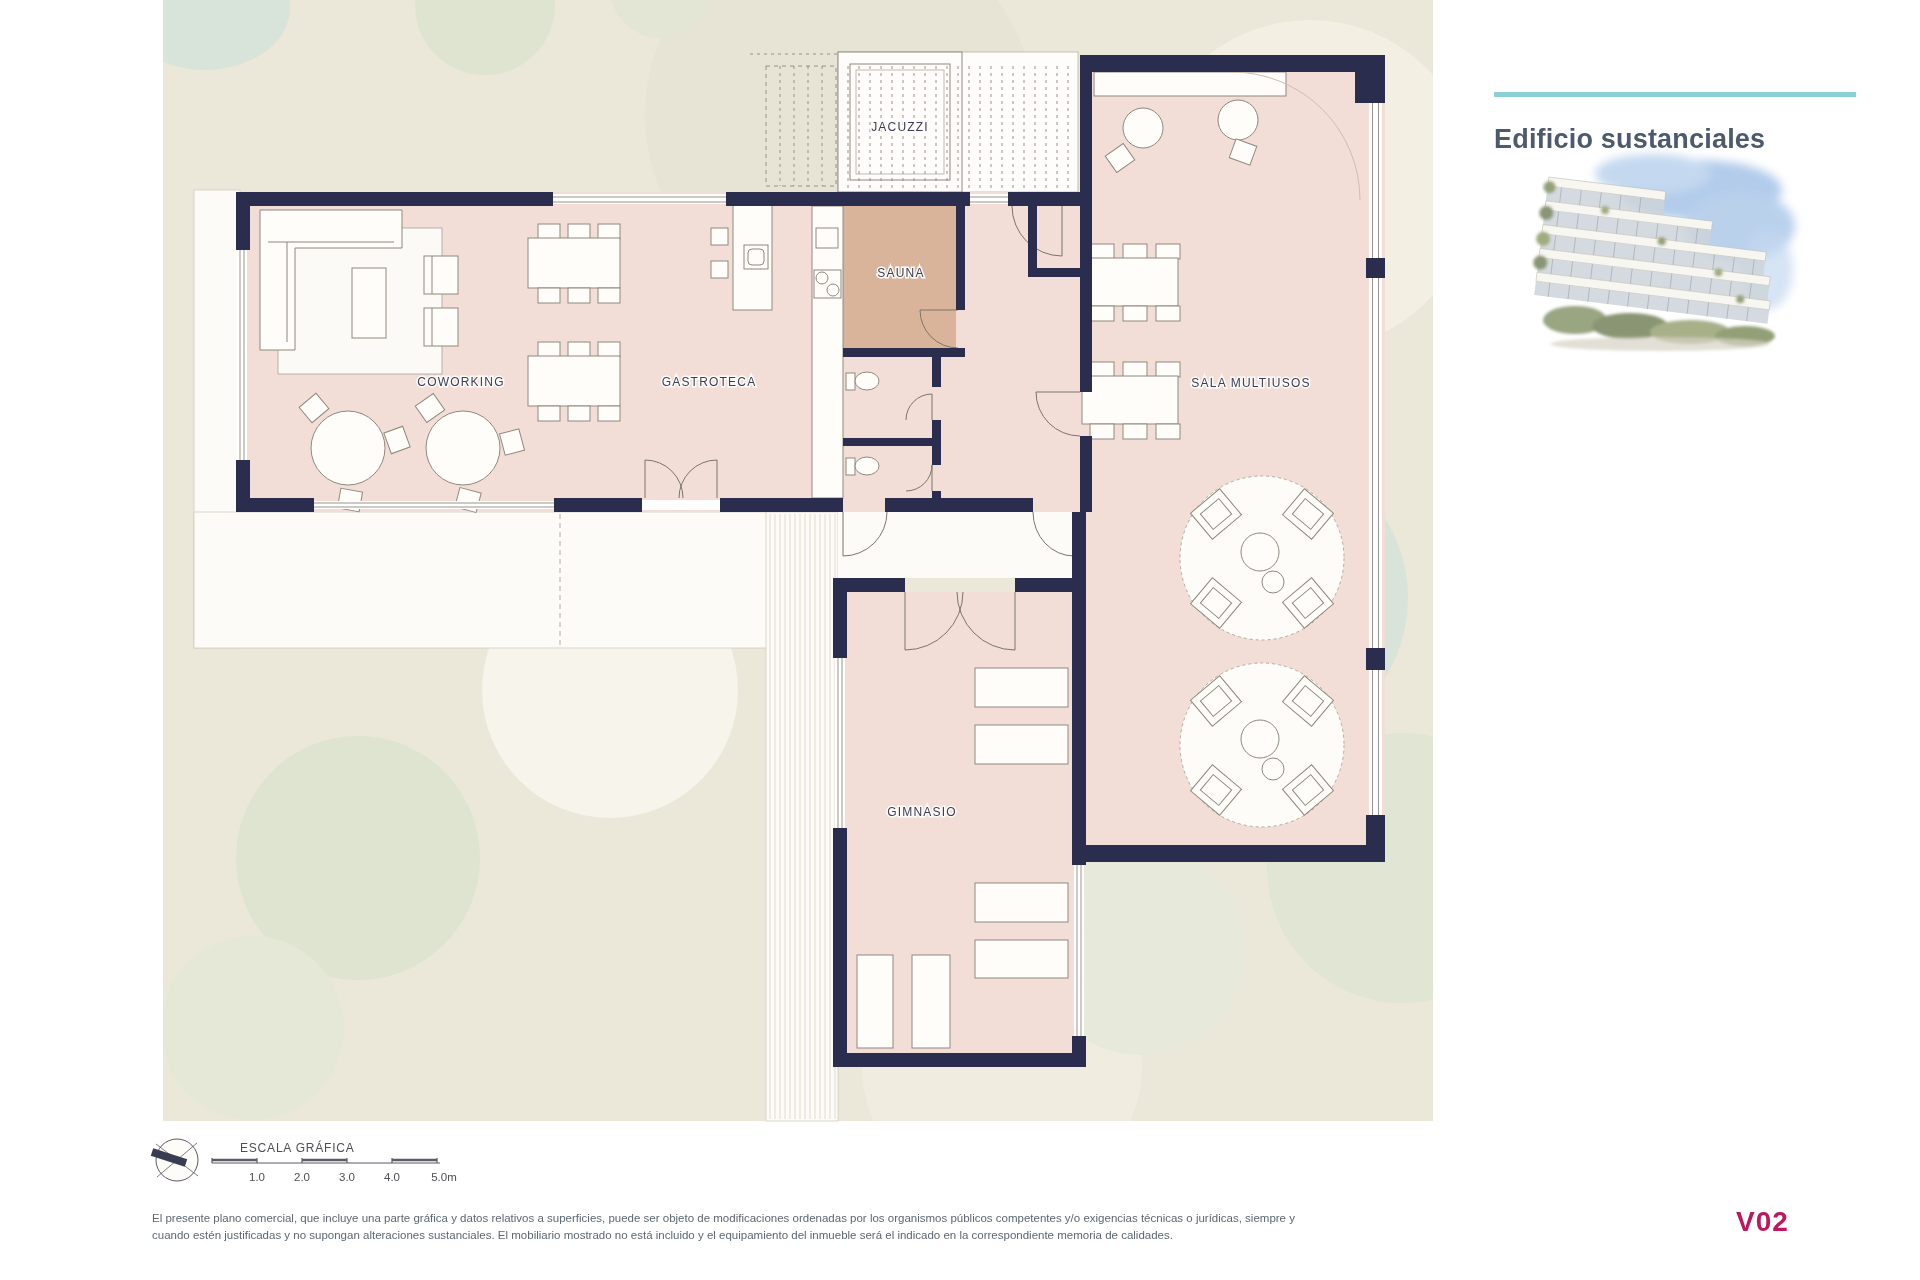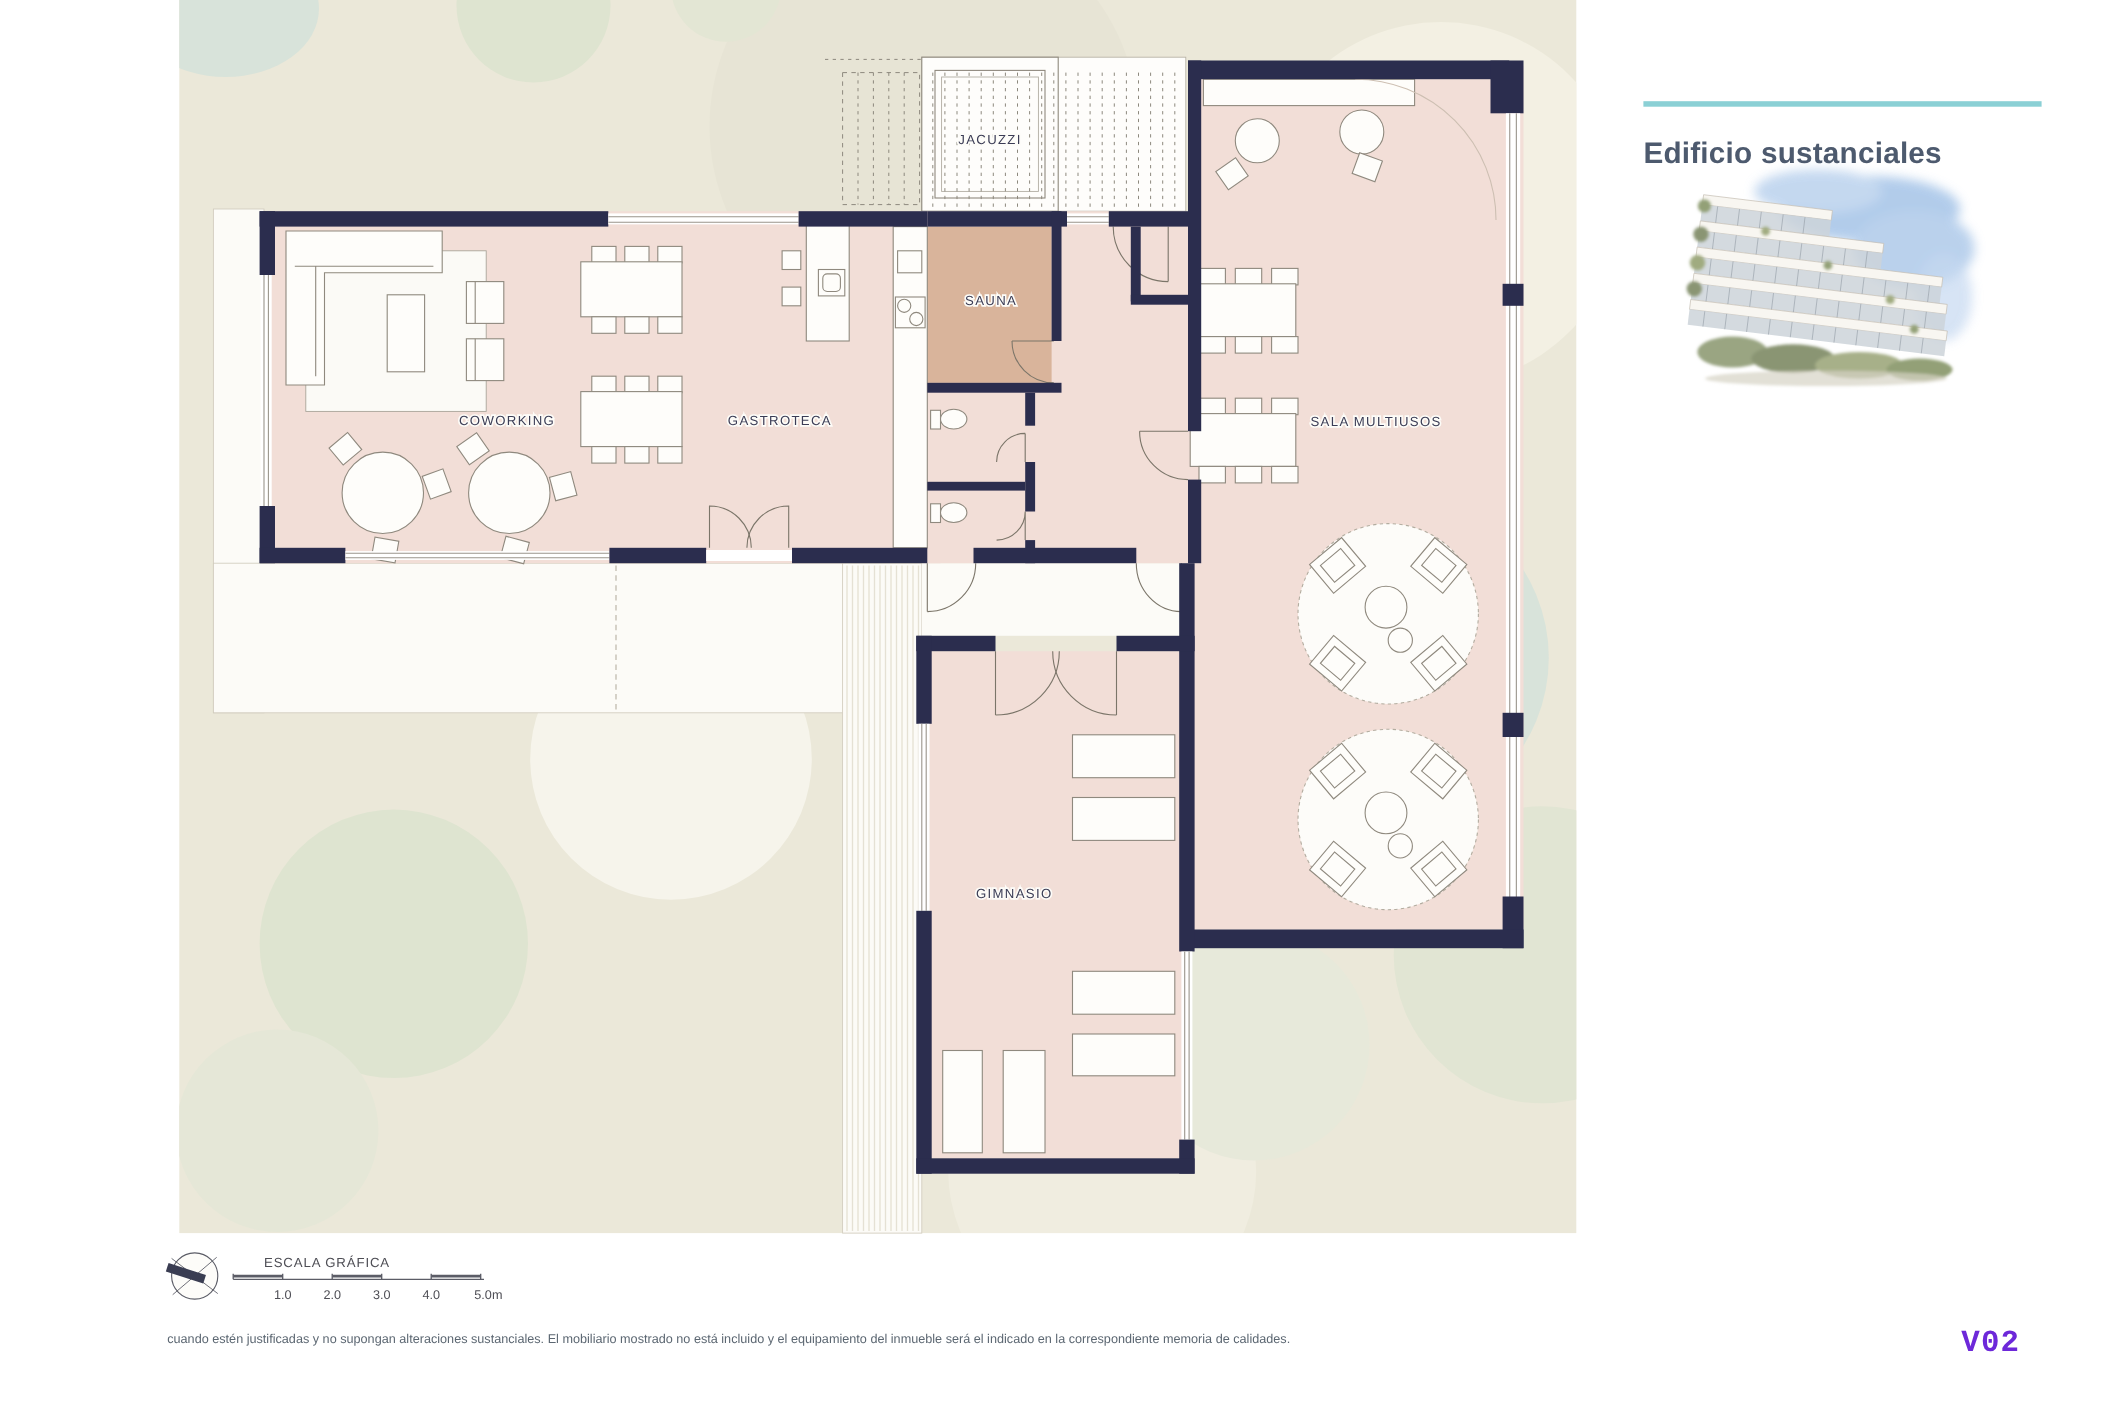--- a/index.html
+++ b/index.html
@@ -2,21 +2,21 @@
 <html><head>
 <meta charset="utf-8">
 <style>
   html,body{margin:0;padding:0;background:#ffffff;}
   body{font-family:"Liberation Sans", sans-serif;}
   .canvas{position:relative;width:1856px;height:1280px;background:#ffffff;overflow:hidden;}
   .plan-svg{position:absolute;left:0;top:0;}
   .accent-line{position:absolute;left:1494px;top:92px;width:364px;height:5px;background:#8bd0d5;}
   .page-title{position:absolute;left:1494px;top:106px;font-size:27px;font-weight:bold;color:#4d5a6e;letter-spacing:.2px;}
   .disclaimer{position:absolute;left:152px;top:1210px;width:1290px;font-size:11.5px;line-height:1.5;color:#5c6772;}
-  .version{position:absolute;left:1783px;top:1206px;font-size:28px;font-weight:bold;color:#6d28d9;letter-spacing:1px;font-family:Liberation Mono, monospace;}
+  .version{position:absolute;left:1736px;top:1206px;font-size:28px;font-weight:bold;color:#be185d;letter-spacing:1px;}
   .room-label{font-family:"Liberation Sans",sans-serif;font-size:12px;fill:#3b3c55;letter-spacing:1.2px;paint-order:stroke;stroke:#fdfcf8;stroke-width:3px;}
   .scale-text{font-family:"Liberation Sans",sans-serif;font-size:12px;fill:#4e4e55;letter-spacing:.8px;}
   .tick-text{font-family:"Liberation Sans",sans-serif;font-size:11.5px;fill:#4e4e55;}
   .furn{fill:#fefdfa;stroke:#8f897e;stroke-width:1;}
   .furn-line{fill:none;stroke:#8f897e;stroke-width:1;}
   .door{fill:none;stroke:#7b7569;stroke-width:1;}
   .wall{fill:#2b2d4e;}
   .win{fill:#ffffff;}
   .winline{stroke:#9a958c;stroke-width:1;fill:none;}
   .dash{stroke:#8c887c;stroke-width:.9;fill:none;stroke-dasharray:3 4;}
@@ -400,17 +400,18 @@
       <ellipse cx="210" cy="188" rx="30" ry="10" fill="#93a077"></ellipse>
       <ellipse cx="125" cy="196" rx="110" ry="7" fill="#d6d3c4" opacity=".7"></ellipse>
     </g>
   </g>
 </svg>
 
 <div class="accent-line"></div>
 <h1 class="page-title">Edificio sustanciales</h1>
 
 <div class="disclaimer">
+  <div>El presente plano comercial, que incluye una parte gráfica y datos relativos a superficies, puede ser objeto de modificaciones ordenadas por los organismos públicos competentes y/o exigencias técnicas o jurídicas, siempre y</div>
   <div>cuando estén justificadas y no supongan alteraciones sustanciales. El mobiliario mostrado no está incluido y el equipamiento del inmueble será el indicado en la correspondiente memoria de calidades.</div>
 </div>
 <div class="version">V02</div>
 
 </div>
 
 </body></html>

